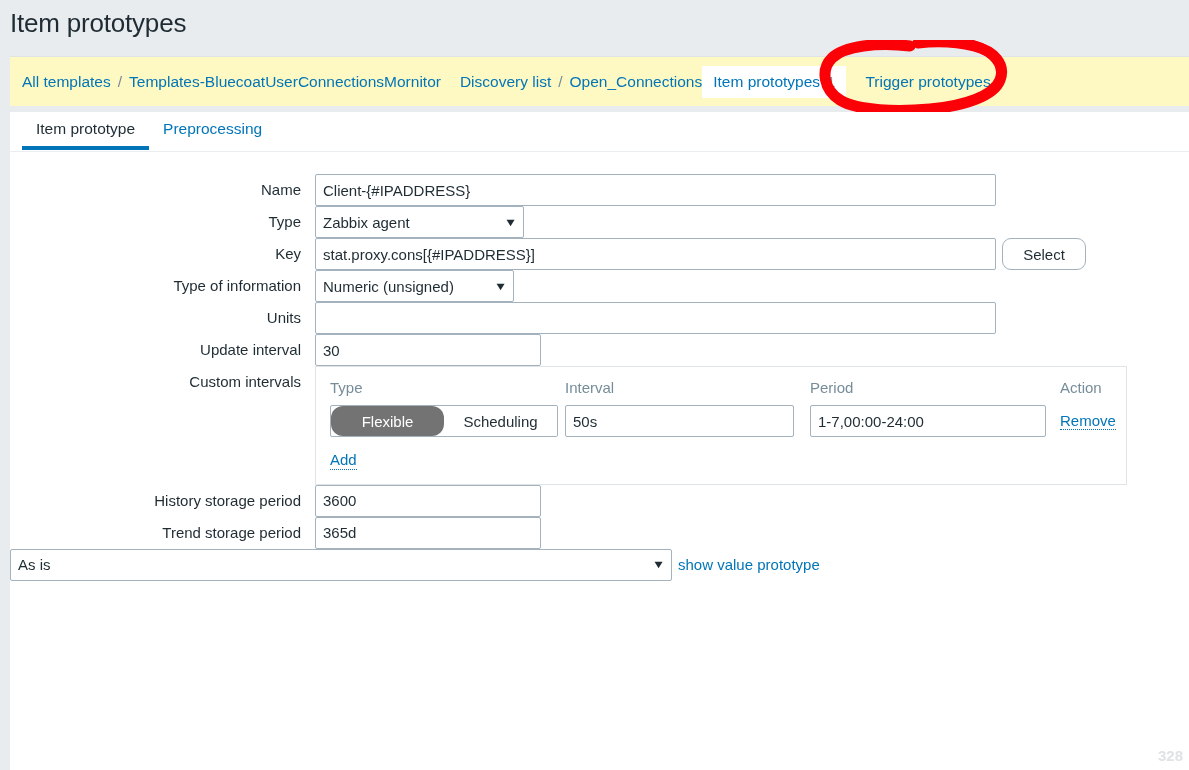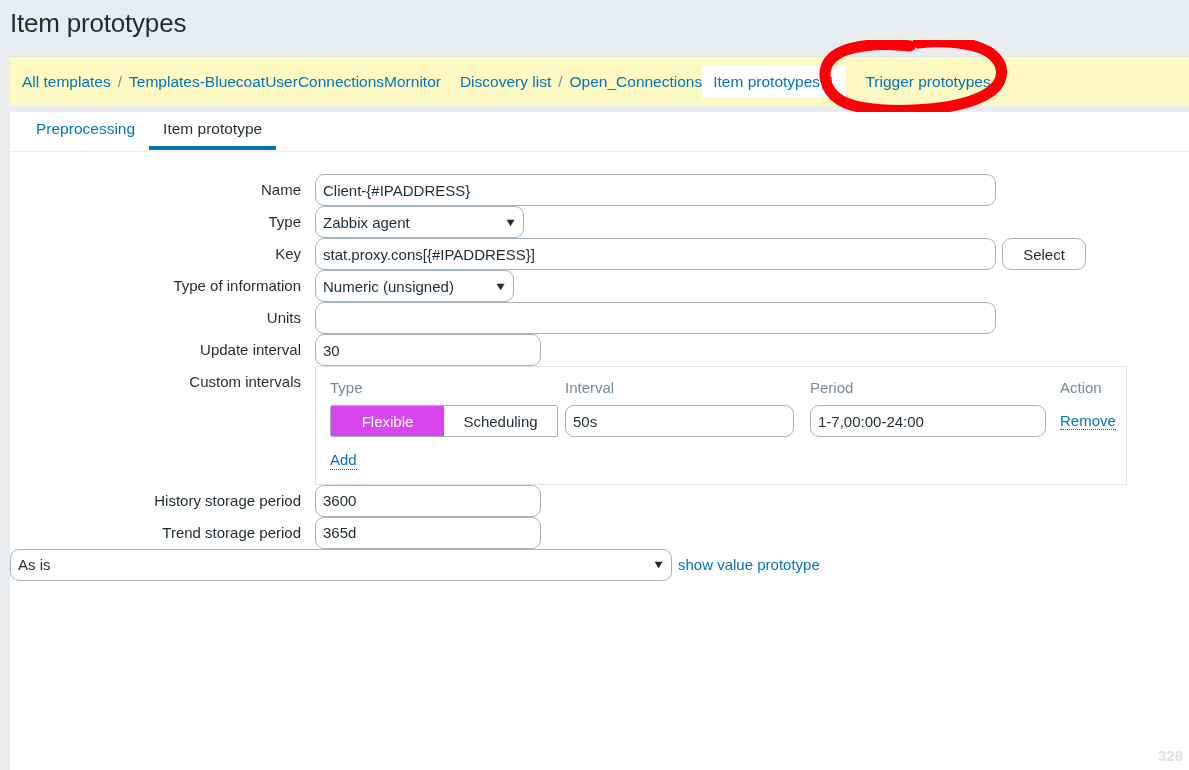--- a/index.html
+++ b/index.html
@@ -128,21 +128,21 @@
 
   input.txt, .selbox {
     height: 32px;
     border: 1px solid #a3b2bd;
     background: #fff;
     font-size: 15px;
     color: #1f2c33;
     font-family: "Liberation Sans", sans-serif;
     padding: 0 7px;
     outline: none;
-    border-radius: 9px;
+    border-radius: 2px;
   }
   input.txt::placeholder { color: #a6b3bc; }
   .w-name   { width: 681px; }
   .w-key    { width: 681px; }
   .w-units  { width: 681px; }
   .w-short  { width: 226px; }
   .w-showval{ width: 662px; }
 
   
   .selbox {
@@ -214,22 +214,23 @@
     align-items: center;
     justify-content: center;
     font-size: 15px;
     background: #fff;
     color: #1f2c33;
     cursor: pointer;
     user-select: none;
     white-space: nowrap;
   }
   .toggle .seg.on {
-    background: #d946ef;
+    background: #737373;
     color: #ffffff;
+    border-radius: 12px;
   }
   .int-row input.txt.i-int { width: 229px; }
   .int-row input.txt.i-per { width: 236px; }
 
   .dlink {
     font-size: 15px;
     color: #0275b8;
     cursor: pointer;
     border-bottom: 1px dotted #0275b8;
     display: inline-block;
@@ -288,22 +289,22 @@
       <span>Item prototypes</span>
       <span class="count">1</span>
     </span>
     <span class="crumb-gap"></span>
     <span class="crumb">Trigger prototypes</span>
   </div>
 
   <div class="content">
 
     <div class="tabs">
+      <div class="tab active">Item prototype</div>
       <div class="tab">Preprocessing</div>
-      <div class="tab active">Item prototype</div>
     </div>
 
     <div class="form">
 
       <div class="row">
         <div class="label">Name</div>
         <div class="field">
           <input class="txt w-name" type="text" value="Client-{#IPADDRESS}" style="">
         </div>
       </div>

